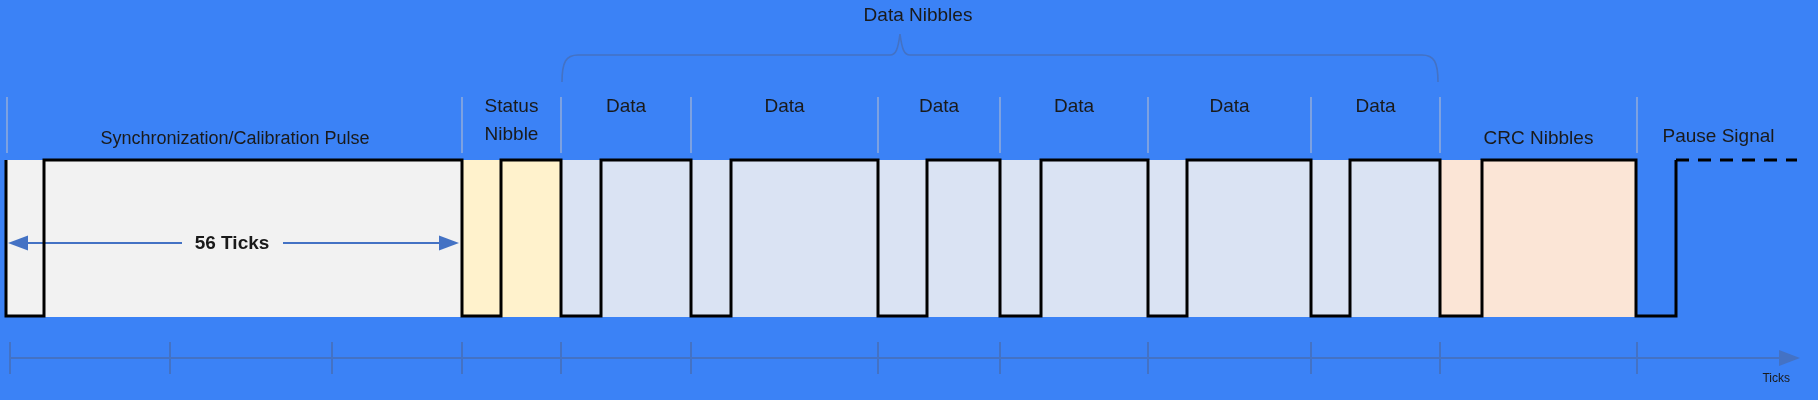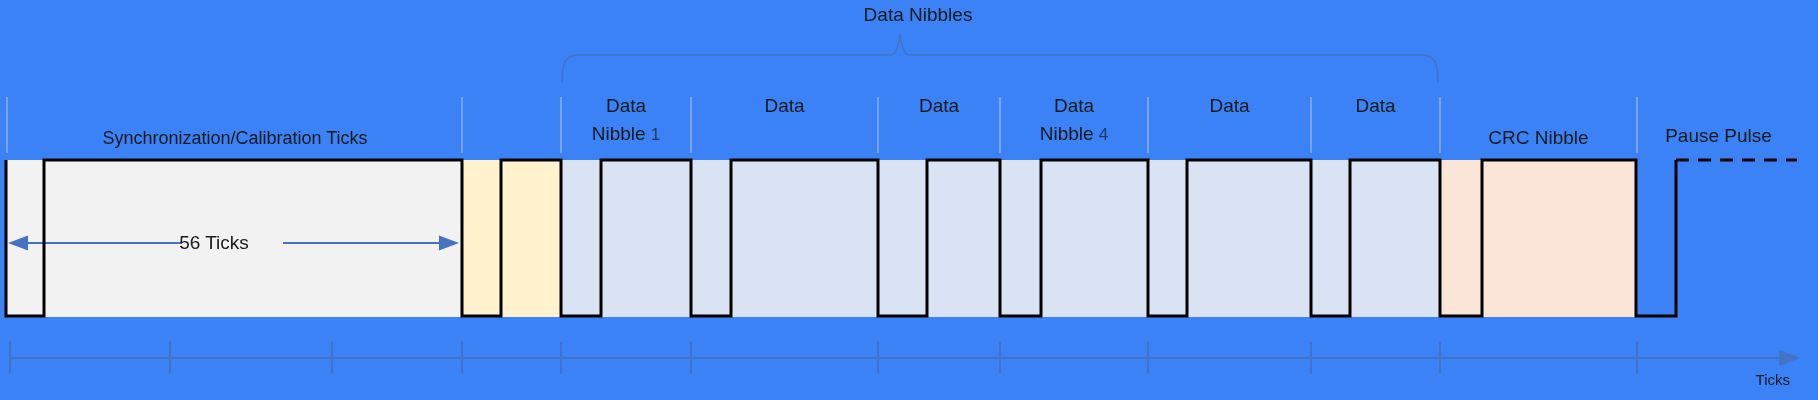--- a/index.html
+++ b/index.html
@@ -4,21 +4,21 @@
 <style>
   html,body{margin:0;padding:0;background:#fff;}
   #stage{position:relative;width:1818px;height:400px;background:#3b82f6;overflow:hidden;
          font-family:"Liberation Sans",sans-serif;color:#1a1a1a;}
   #shapes{position:absolute;left:0;top:0;}
   .lbl{position:absolute;text-align:center;font-size:19px;line-height:28px;color:#1a1a1a;white-space:nowrap;}
   .lbl.single{line-height:22px;}
   .lbl .num{color:#1f3864;font-size:17px;}
   .title-lbl{position:absolute;text-align:center;font-size:19px;color:#1a1a1a;white-space:nowrap;}
   .ann{position:absolute;text-align:center;font-size:19px;color:#1a1a1a;white-space:nowrap;}
-  .axis-lbl{position:absolute;text-align:right;font-size:15px;color:#1a1a1a;white-space:nowrap;}
+  .axis-lbl{position:absolute;text-align:right;font-size:12px;color:#1a1a1a;white-space:nowrap;}
 </style>
 </head>
 <body>
 
 <div id="stage">
 
   <svg id="shapes" width="1818" height="400" viewBox="0 0 1818 400">
 
     <rect x="6" y="160" width="456" height="157" fill="#f2f2f2"></rect>
     <rect x="462" y="160" width="99" height="157" fill="#fff2cc"></rect>
@@ -68,50 +68,52 @@
       <line x1="1148" y1="342" x2="1148" y2="374"></line>
       <line x1="1311" y1="342" x2="1311" y2="374"></line>
       <line x1="1440" y1="342" x2="1440" y2="374"></line>
       <line x1="1637" y1="342" x2="1637" y2="374"></line>
     </g>
     <polygon points="1800,358 1779,350 1779,366" stroke="none" fill="#4472c4"></polygon>
   </svg>
 
   <div class="title-lbl" style="left:818px;top:4px;width:200px;">Data Nibbles</div>
 
-  <div class="lbl single" style="left:40px;top:127px;width:390px;font-size:18px;">Synchronization/Calibration Ticks</div>
+  <div class="lbl single" style="left:40px;top:127px;width:390px;font-size:18px;">Synchronization/Calibration Pulse</div>
 
+  <div class="lbl" style="left:462px;top:92px;width:99px;">
+    <div>Status</div>
+    <div>Nibble</div>
+  </div>
 
   <div class="lbl" style="left:561px;top:92px;width:130px;">
     <div>Data</div>
-    <div><span>Nibble</span> <span class="num">1</span></div>
   </div>
 
   <div class="lbl" style="left:691px;top:92px;width:187px;">
     <div>Data</div>
   </div>
 
   <div class="lbl" style="left:878px;top:92px;width:122px;">
     <div>Data</div>
   </div>
 
   <div class="lbl" style="left:1000px;top:92px;width:148px;">
     <div>Data</div>
-    <div><span>Nibble</span> <span class="num">4</span></div>
   </div>
 
   <div class="lbl" style="left:1148px;top:92px;width:163px;">
     <div>Data</div>
   </div>
 
   <div class="lbl" style="left:1311px;top:92px;width:129px;">
     <div>Data</div>
   </div>
 
-  <div class="lbl single" style="left:1440px;top:127px;width:197px;">CRC Nibble</div>
+  <div class="lbl single" style="left:1440px;top:127px;width:197px;">CRC Nibbles</div>
 
-  <div class="lbl single" style="left:1637px;top:125px;width:163px;">Pause Pulse</div>
+  <div class="lbl single" style="left:1637px;top:125px;width:163px;">Pause Signal</div>
 
-  <div class="ann" style="left:164px;top:232px;width:100px;">56 Ticks</div>
+  <div class="ann" style="left:182px;top:232px;width:100px;font-weight:bold;">56 Ticks</div>
 
   <div class="axis-lbl" style="left:1690px;top:371px;width:100px;">Ticks</div>
 
 </div>
 
 </body></html>

